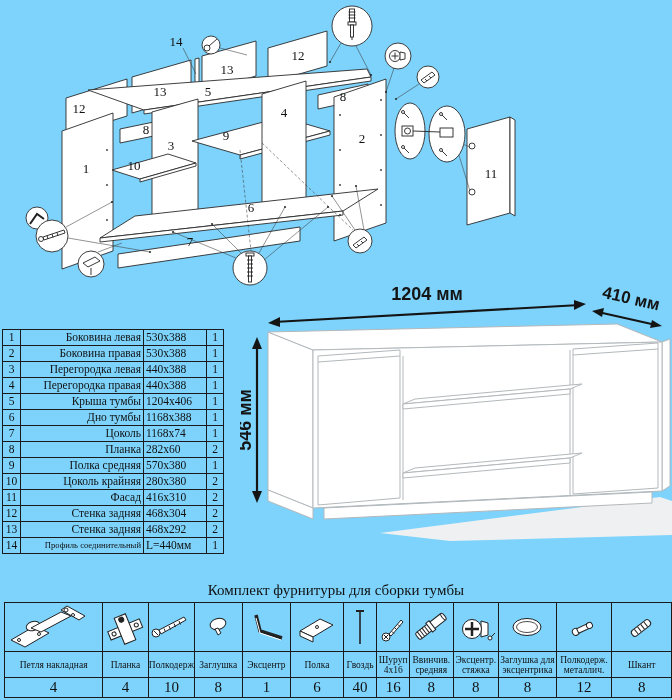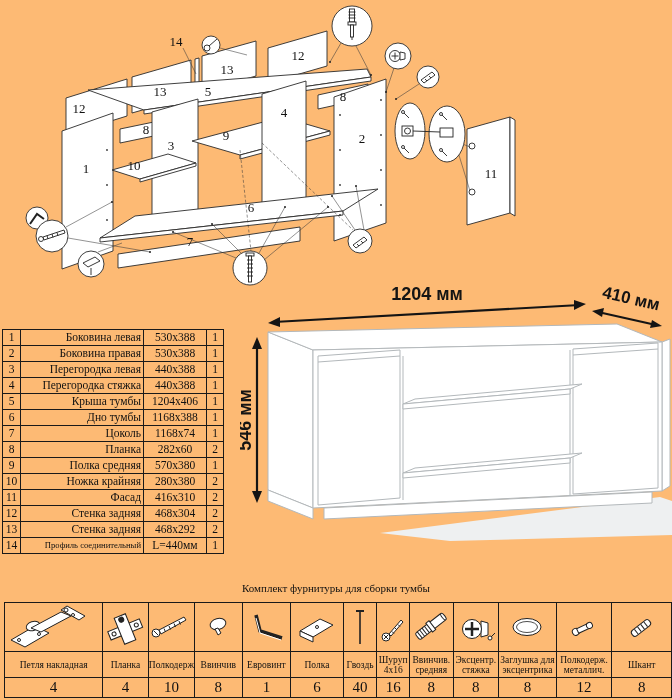--- a/index.html
+++ b/index.html
@@ -1,31 +1,31 @@
 <!DOCTYPE html>
 <html><head>
 <meta charset="utf-8">
 <style>
   html,body{margin:0;padding:0;background:#fff;}
-  .sheet{position:relative;width:672px;height:700px;background:#fdba74;overflow:hidden;
+  .sheet{position:relative;width:672px;height:700px;background:#7dd3fc;overflow:hidden;
          font-family:"Liberation Serif", serif;color:#111;}
   svg{display:block;}
   #exploded{position:absolute;left:0;top:0;}
   #cabinet{position:absolute;left:240px;top:283px;}
   .parts-wrap{position:absolute;left:2px;top:329px;}
   table.parts{border-collapse:collapse;table-layout:fixed;}
   table.parts td{border:1px solid #1a1a1a;height:15px;line-height:13px;
                  font-size:11.5px;padding:0 2px;white-space:nowrap;overflow:hidden;}
   td.c1{width:13px;text-align:center;padding:0;}
   td.c2{width:118px;text-align:right;}
-  td.c3{width:58px;text-align:center;}
+  td.c3{width:58px;}
   td.c4{width:12px;text-align:center;padding:0;}
   tr.small td.c2{font-size:8.6px;}
   .hw-title{position:absolute;left:0;top:582px;width:672px;text-align:center;
-            font-size:11px;color:#111;}
+            font-size:15px;color:#111;}
   .hw-wrap{position:absolute;left:4px;top:602px;}
   table.hw{border-collapse:collapse;table-layout:fixed;padding-left:40px;}
   table.hw td{border:1px solid #1a1a1a;padding:0;overflow:hidden;}
   tr.hw-icons td{height:48px;text-align:center;vertical-align:middle;}
   tr.hw-names td{height:25px;font-size:9.5px;line-height:10px;text-align:center;vertical-align:middle;}
   tr.hw-qty td{height:19px;font-size:15px;text-align:center;vertical-align:middle;}
   .dimtxt{font-family:"Liberation Sans", sans-serif;font-weight:bold;fill:#141414;}
   text.plab{font-size:13px;fill:#111;font-family:"Liberation Serif",serif;text-anchor:middle;}
 </style>
 </head>
@@ -237,21 +237,21 @@
             <td class="c4">1</td>
           </tr>
       <tr>
             <td class="c1">3</td>
             <td class="c2">Перегородка левая</td>
             <td class="c3">440x388</td>
             <td class="c4">1</td>
           </tr>
       <tr>
             <td class="c1">4</td>
-            <td class="c2">Перегородка стяжка</td>
+            <td class="c2">Перегородка правая</td>
             <td class="c3">440x388</td>
             <td class="c4">1</td>
           </tr>
       <tr>
             <td class="c1">5</td>
             <td class="c2">Крыша тумбы</td>
             <td class="c3">1204x406</td>
             <td class="c4">1</td>
           </tr>
       <tr>
@@ -273,21 +273,21 @@
             <td class="c4">2</td>
           </tr>
       <tr>
             <td class="c1">9</td>
             <td class="c2">Полка средняя</td>
             <td class="c3">570x380</td>
             <td class="c4">1</td>
           </tr>
       <tr>
             <td class="c1">10</td>
-            <td class="c2">Ножка крайняя</td>
+            <td class="c2">Цоколь крайняя</td>
             <td class="c3">280x380</td>
             <td class="c4">2</td>
           </tr>
       <tr>
             <td class="c1">11</td>
             <td class="c2">Фасад</td>
             <td class="c3">416x310</td>
             <td class="c4">2</td>
           </tr>
       <tr>
@@ -486,22 +486,22 @@
               <line x1="31" y1="21" x2="31" y2="27"></line>
                   <line x1="35" y1="21" x2="35" y2="27"></line>
             </g>
           </svg>
         </td>
       </tr>
       <tr class="hw-names">
         <td>Петля накладная</td>
         <td>Планка</td>
         <td>Полкодерж</td>
-        <td>Ввинчив</td>
-        <td>Евровинт</td>
+        <td>Заглушка</td>
+        <td>Эксцентр</td>
         <td>Полка</td>
         <td>Гвоздь</td>
         <td>Шуруп 4x16</td>
         <td>Ввинчив. средняя</td>
         <td>Эксцентр. стяжка</td>
         <td>Заглушка для эксцентрика</td>
         <td>Полкодерж. металлич.</td>
         <td>Шкант</td>
       </tr>
       <tr class="hw-qty">

